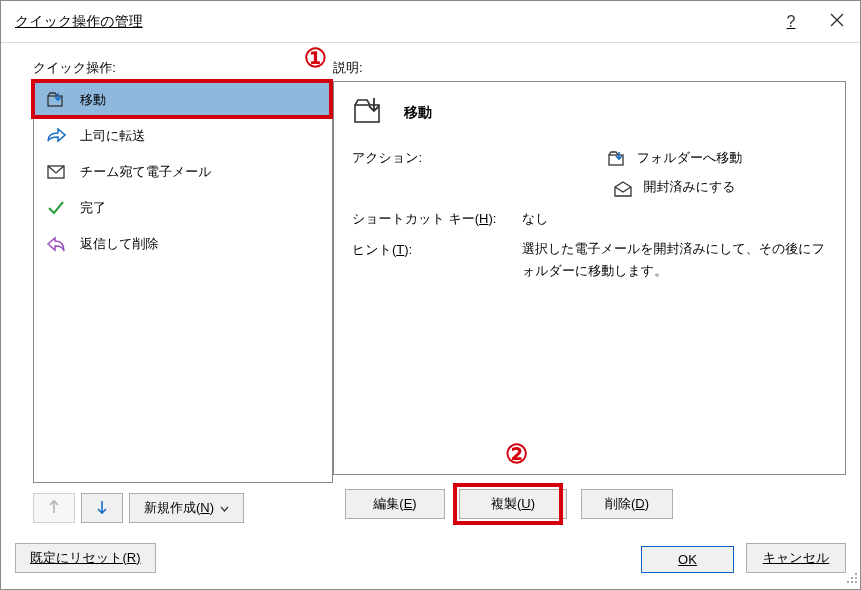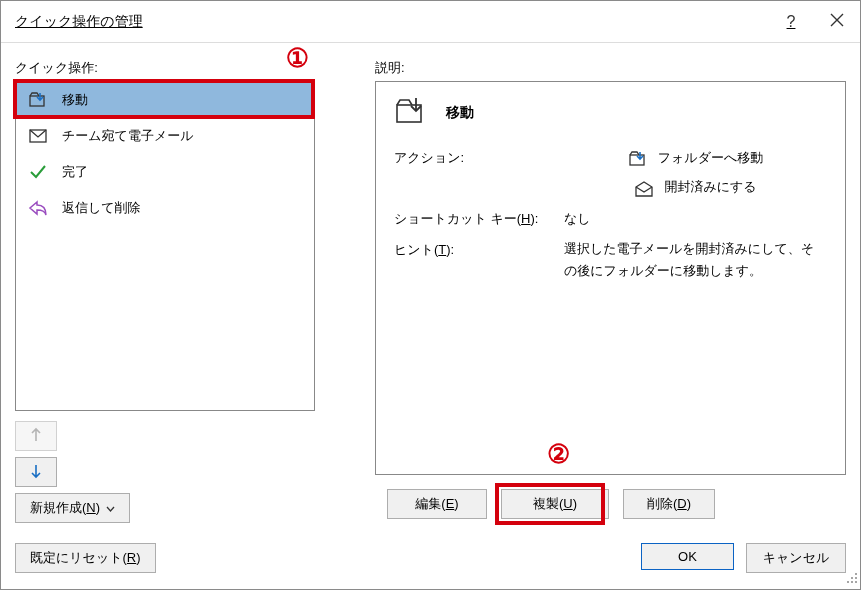--- a/index.html
+++ b/index.html
@@ -37,22 +37,22 @@
     display: flex;
     align-items: center;
     justify-content: center;
     font-size: 16px;
     color: #333;
     cursor: pointer;
   }
   .content {
     flex: 1;
     display: flex;
-    padding: 12px 14px 0 14px;
-    gap: 16px;
+    padding: 12px 14px 0 32px;
+    gap: 0;
   }
   .left-col {
     width: 300px;
     display: flex;
     flex-direction: column;
     position: relative;
   }
   .label-row {
     height: 26px;
     display: flex;
@@ -83,21 +83,20 @@
     display: flex;
     align-items: center;
     justify-content: center;
     flex-shrink: 0;
   }
   .left-controls {
     display: flex;
     align-items: flex-start;
     gap: 6px;
     padding: 10px 0;
-    flex-direction: column;
   }
   .sq-btn {
     width: 42px;
     height: 30px;
     border: 1px solid #adadad;
     background: #f0f0f0;
     display: flex;
     align-items: center;
     justify-content: center;
     cursor: pointer;
@@ -111,21 +110,20 @@
     cursor: pointer;
     white-space: nowrap;
   }
   .btn.default {
     border: 1.5px solid #0b63c4;
   }
   .right-col {
     flex: 1;
     display: flex;
     flex-direction: column;
-    margin-left: 44px;
   }
   .desc-box {
     border: 1px solid #888;
     flex: 1;
     padding: 14px 18px;
     position: relative;
   }
   .desc-header {
     display: flex;
     align-items: center;
@@ -167,23 +165,24 @@
   }
   .right-btns {
     display: flex;
     gap: 14px;
     padding: 14px 0;
     justify-content: flex-start;
     margin-left: 12px;
   }
   .footer {
     display: flex;
-    align-items: flex-start;
+    align-items: flex-end;
     padding: 10px 14px 16px 14px;
     gap: 12px;
+    text-decoration: underline;
   }
   .footer-spacer { flex: 1; }
   .under { text-decoration: underline; }
 
   .annot {
     position: absolute;
     color: #d4000d;
     font-weight: bold;
     font-size: 26px;
     pointer-events: none;
@@ -243,20 +242,28 @@
 
         <div class="list-item selected">
           <span class="icon">
             <svg width="20" height="18" viewBox="0 0 20 18">
                 <rect x="2" y="5" width="14" height="10" fill="none" stroke="#333" stroke-width="1.3"></rect>
                 <path d="M2 5 l2-3 h5 l2 3" fill="none" stroke="#333" stroke-width="1.3"></path>
                 <path d="M12 2 v7 M9 6 l3 3 l3-3" fill="none" stroke="#1a6fc4" stroke-width="1.6"></path>
               </svg>
           </span>
           <span>移動</span>
+        </div>
+        <div class="list-item">
+          <span class="icon">
+            <svg width="20" height="16" viewBox="0 0 20 16">
+                <path d="M2 13 q0-8 10-8 v-4 l7 6 -7 6 v-4 q-8 0 -10 4 z" fill="none" stroke="#1a6fc4" stroke-width="1.5"></path>
+              </svg>
+          </span>
+          <span>上司に転送</span>
         </div>
         <div class="list-item">
           <span class="icon">
             <svg width="20" height="16" viewBox="0 0 20 16">
                 <rect x="2" y="2" width="16" height="12" fill="none" stroke="#333" stroke-width="1.3"></rect>
                 <path d="M2 2 l8 7 l8-7" fill="none" stroke="#333" stroke-width="1.3"></path>
               </svg>
           </span>
           <span>チーム宛て電子メール</span>
         </div>

